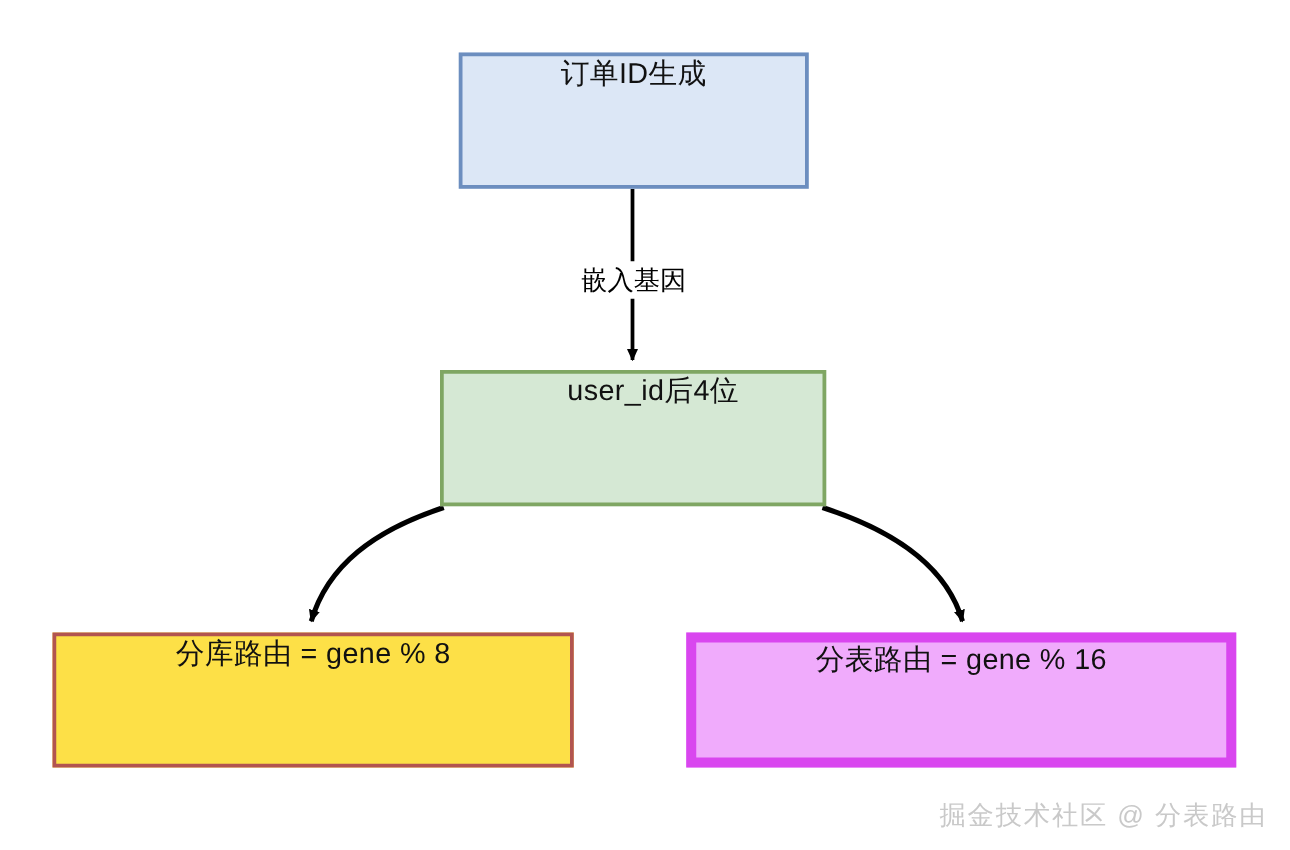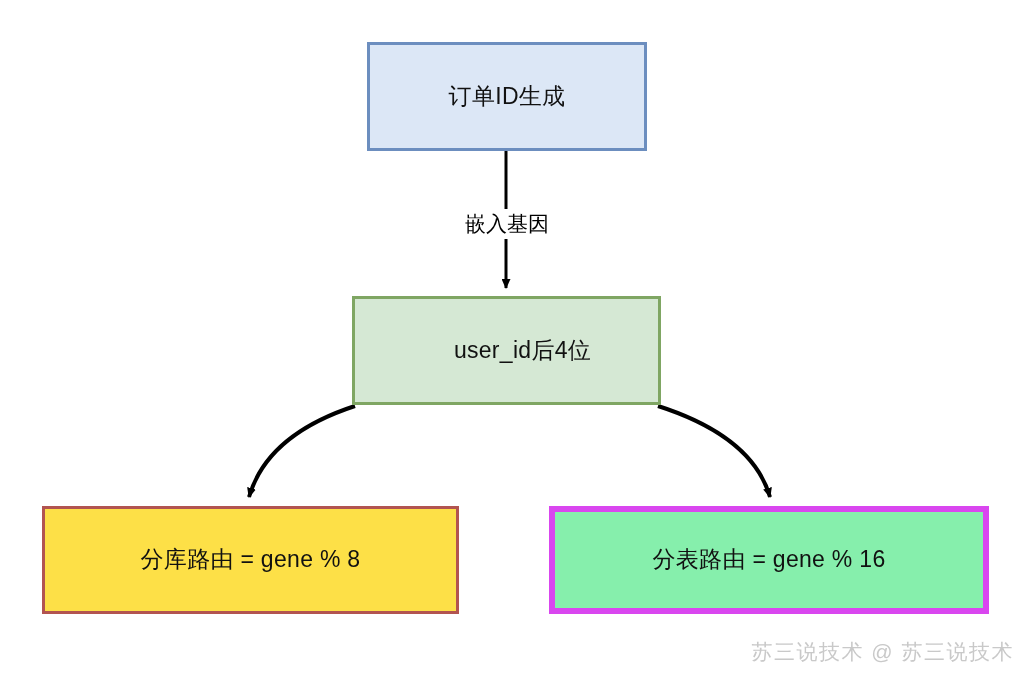--- a/index.html
+++ b/index.html
@@ -21,21 +21,20 @@
     position: absolute;
     left: 0;
     top: 0;
     width: 1032px;
     height: 680px;
   }
   .node {
     position: absolute;
     box-sizing: border-box;
     display: flex;
-    align-items: center;
     justify-content: center;
     text-align: center;
     color: #111111;
     font-size: 23px;
     letter-spacing: 0.3px;
     line-height: 1.2;
   }
   .node-order-id {
     left: 367px;
     top: 42px;
@@ -59,22 +58,22 @@
     width: 417px;
     height: 108px;
     background: #fde047;
     border: 3px solid #b25450;
   }
   .node-table-route {
     left: 549px;
     top: 506px;
     width: 440px;
     height: 108px;
-    background: #86efac;
-    border: 6px solid #d946ef;
+    background: #f0abfc;
+    border: 8px solid #d946ef;
   }
   .edge-label {
     position: absolute;
     left: 452px;
     top: 209px;
     width: 110px;
     text-align: center;
     font-size: 21px;
     color: #000000;
     background: #ffffff;
@@ -130,15 +129,15 @@
   </div>
 
   <div class="node node-db-route">
     <span>分库路由 = gene % 8</span>
   </div>
 
   <div class="node node-table-route">
     <span>分表路由 = gene % 16</span>
   </div>
 
-  <div class="watermark">苏三说技术 @ 苏三说技术</div>
+  <div class="watermark">掘金技术社区 @ 分表路由</div>
 
 </div>
 
 </body></html>

